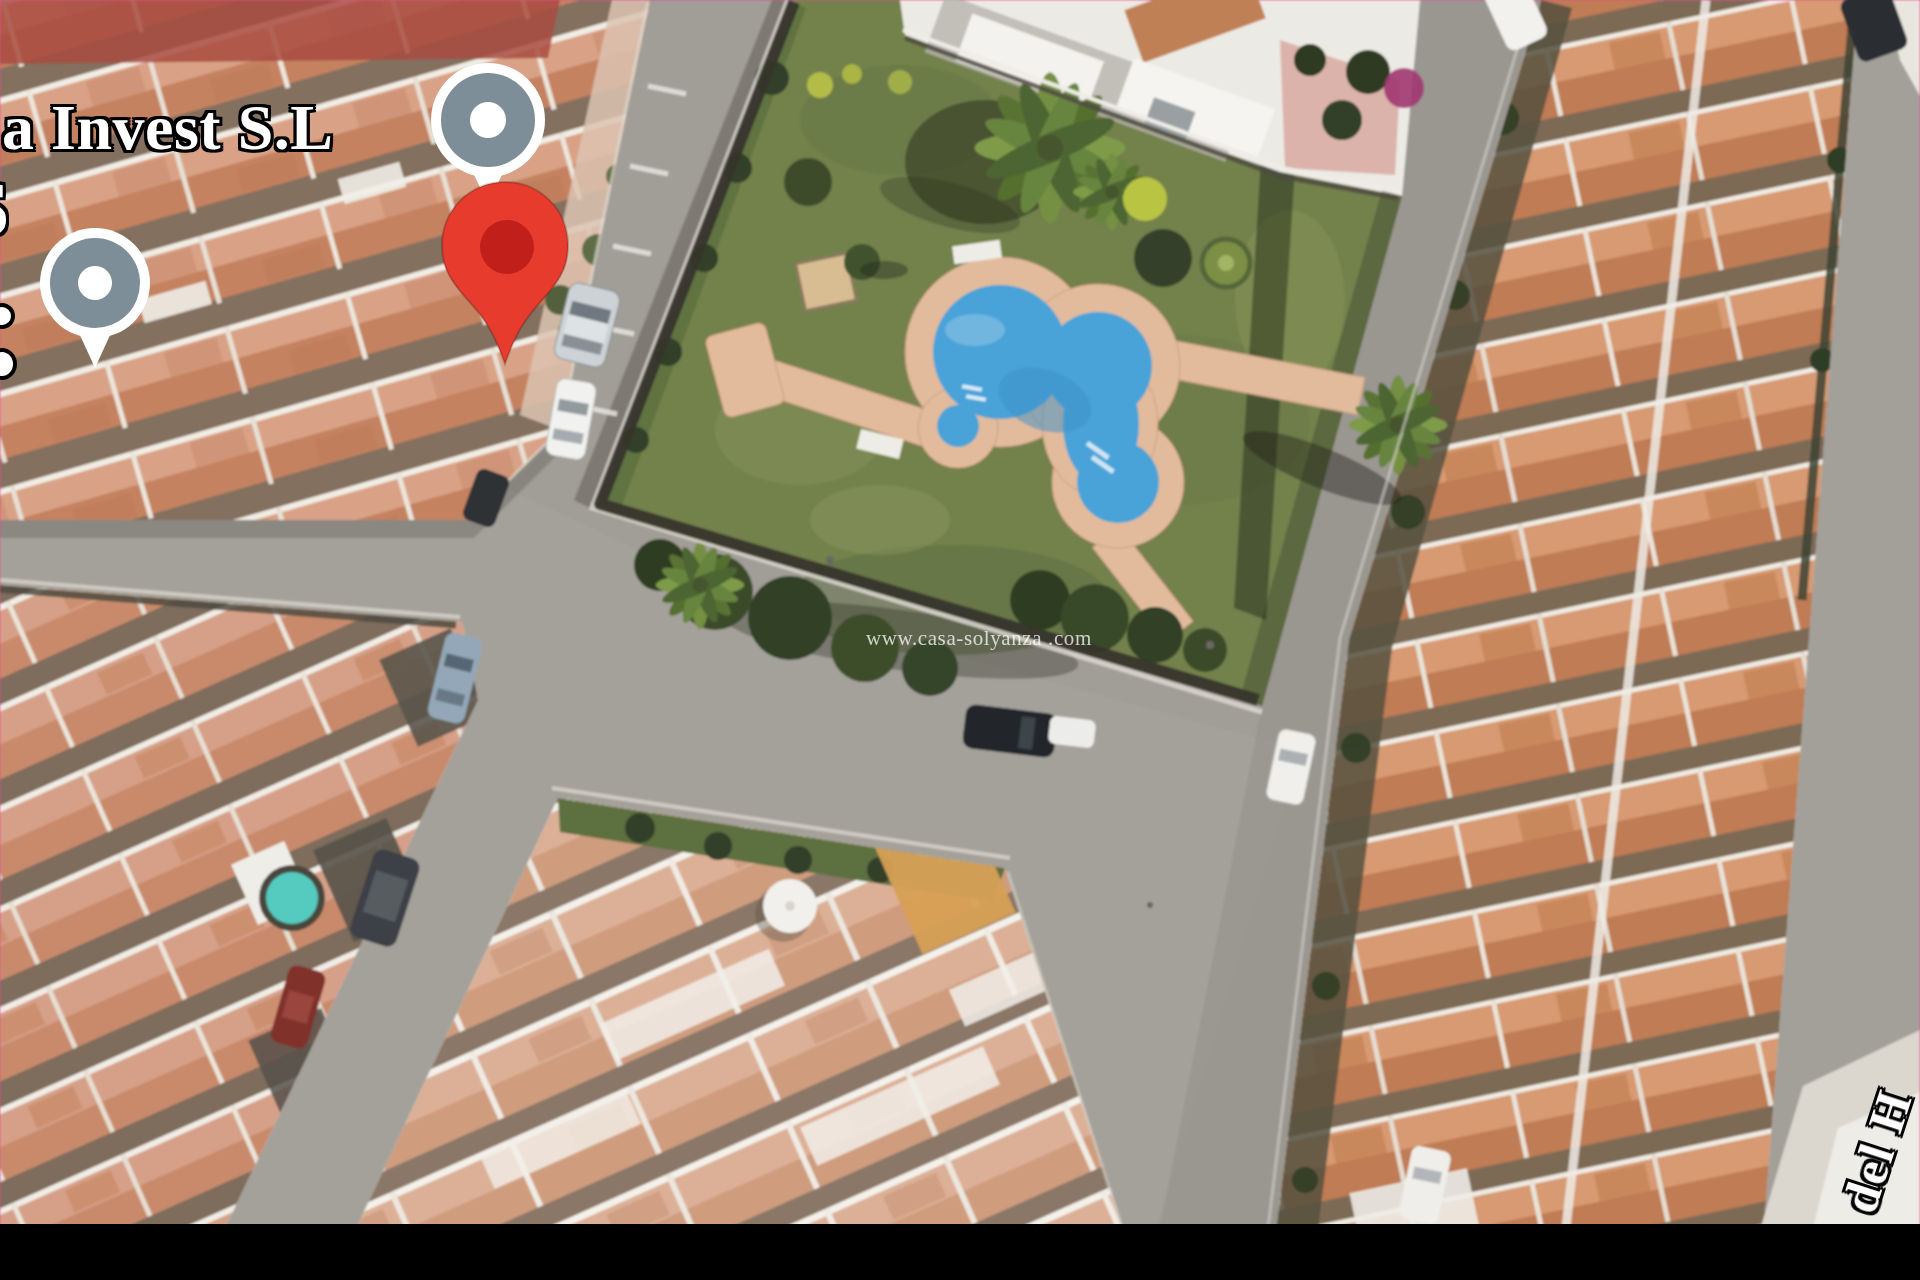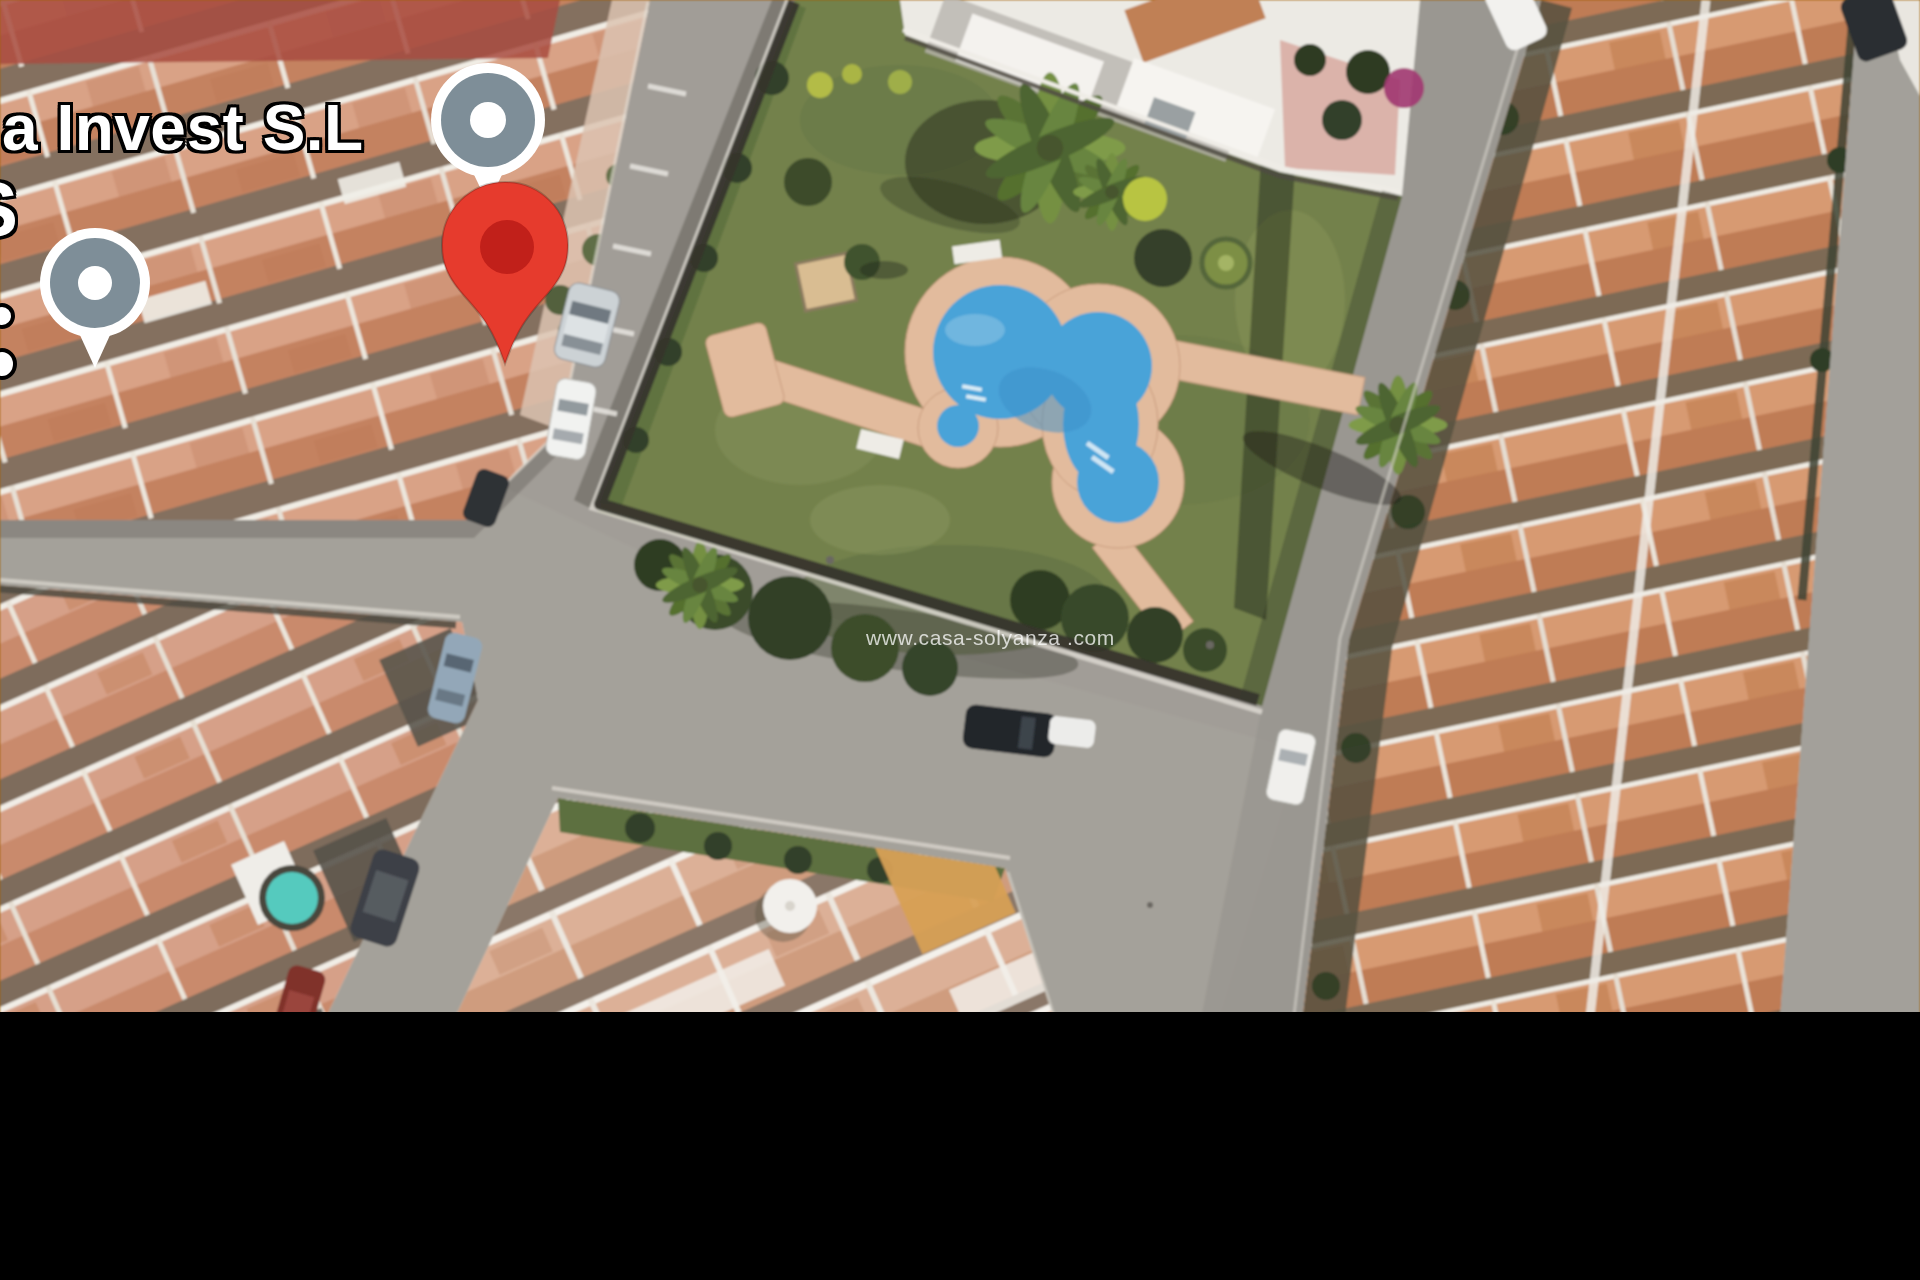--- a/index.html
+++ b/index.html
@@ -1,17 +1,17 @@
 <!DOCTYPE html>
 <html><head>
 <meta charset="utf-8">
 <style>
   html,body{margin:0;padding:0;background:#000;}
-  .stage{position:relative;width:1920px;height:1012px;overflow:hidden;background:#a16207;
-         font-family:Liberation Sans, sans-serif;}
+  .stage{position:relative;width:1920px;height:1224px;overflow:hidden;background:#ec4899;
+         font-family:Liberation Serif, serif;}
   .stage svg{position:absolute;left:0;top:0;display:block;}
   .overlay{position:absolute;white-space:nowrap;user-select:none;}
   .gmaps-label{
     color:#fff;font-weight:700;
     text-shadow:-3px 0 0 #000,3px 0 0 #000,0 -3px 0 #000,0 3px 0 #000,
                 -2px -2px 0 #000,2px -2px 0 #000,-2px 2px 0 #000,2px 2px 0 #000,
                 -3px -3px 0 #000,3px 3px 0 #000,3px -3px 0 #000,-3px 3px 0 #000;
     letter-spacing:.5px;line-height:1;
   }
   .poi-label{left:2px;top:96px;font-size:64px;}

